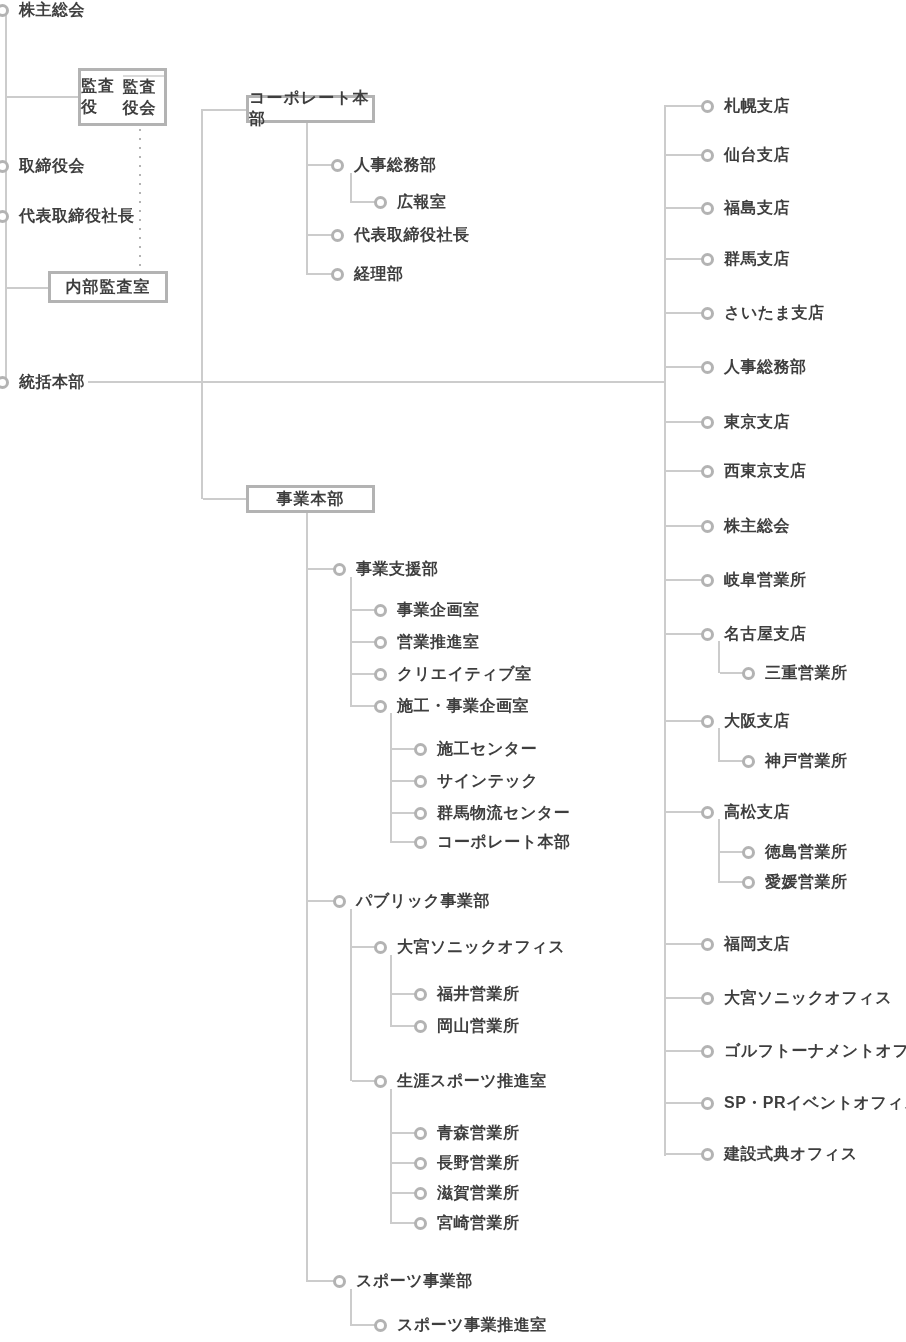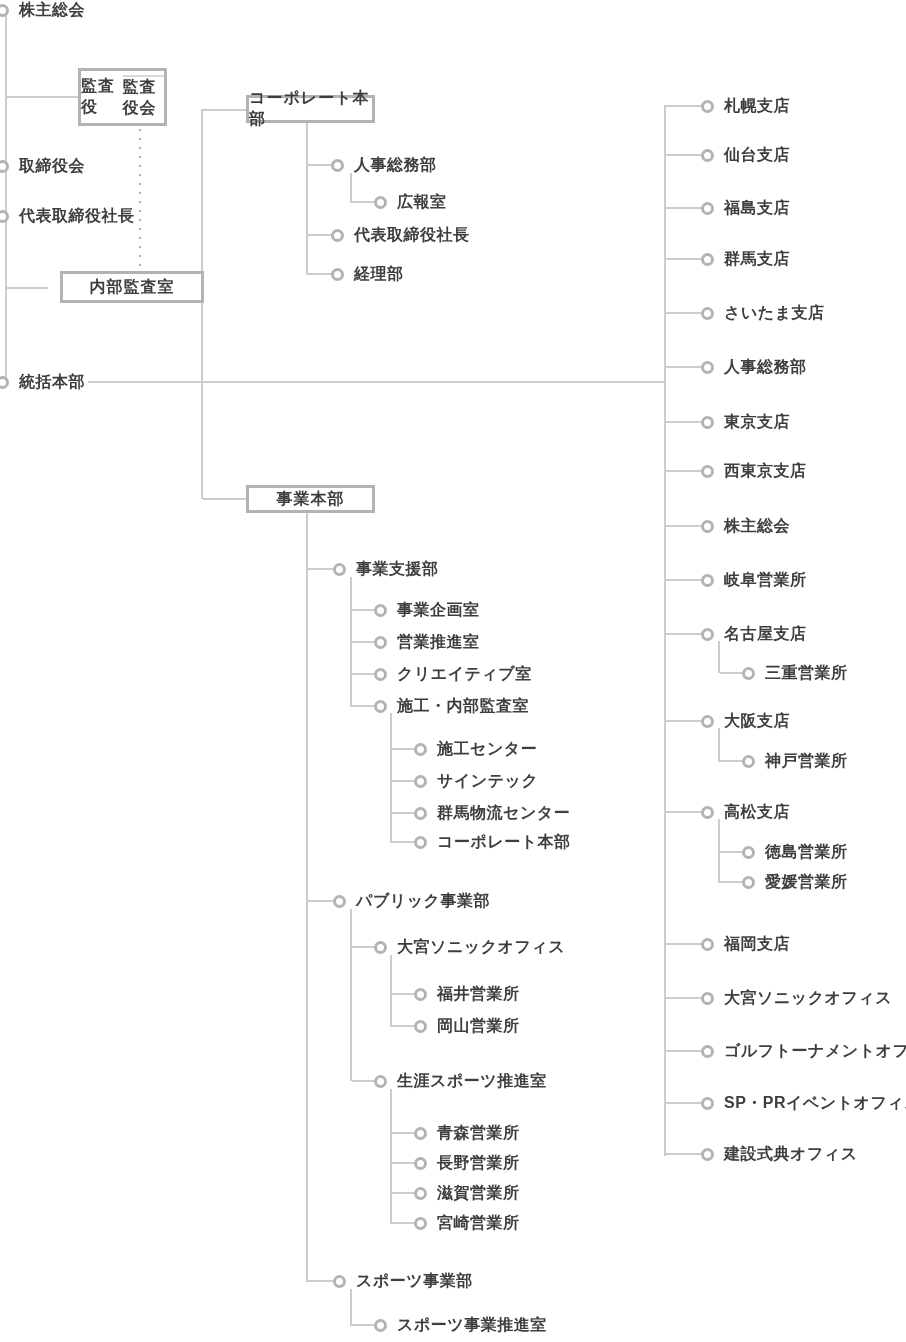--- a/index.html
+++ b/index.html
@@ -93,21 +93,21 @@
   <i class="h" style="left:666px;top:943px;width:36px"></i>
   <i class="h" style="left:666px;top:997px;width:36px"></i>
   <i class="h" style="left:666px;top:1050px;width:36px"></i>
   <i class="h" style="left:666px;top:1102px;width:36px"></i>
   <i class="h" style="left:666px;top:1153px;width:36px"></i>
 
   <div class="bx bx2" style="left:78px;top:68px;width:89px;height:58px">
     <div class="row">監査役</div>
     <div class="row">監査役会</div>
   </div>
-  <div class="bx" style="left:60px;top:271px;width:144px;height:32px">内部監査室</div>
+  <div class="bx" style="left:48px;top:271px;width:120px;height:32px">内部監査室</div>
   <div class="bx" style="left:246px;top:95px;width:129px;height:28px">コーポレート本部</div>
   <div class="bx" style="left:246px;top:485px;width:129px;height:28px">事業本部</div>
 
   <div class="n" style="left:-4px;top:0px">
       <span class="d"></span>
       <span class="t">株主総会</span>
     </div>
   <div class="n" style="left:-4px;top:156px">
       <span class="d"></span>
       <span class="t">取締役会</span>
@@ -149,21 +149,21 @@
   <div class="n" style="left:374px;top:632px">
       <span class="d"></span>
       <span class="t">営業推進室</span>
     </div>
   <div class="n" style="left:374px;top:664px">
       <span class="d"></span>
       <span class="t">クリエイティブ室</span>
     </div>
   <div class="n" style="left:374px;top:696px">
       <span class="d"></span>
-      <span class="t">施工・内部監査室</span>
+      <span class="t">施工・事業企画室</span>
     </div>
   <div class="n" style="left:414px;top:739px">
       <span class="d"></span>
       <span class="t">施工センター</span>
     </div>
   <div class="n" style="left:414px;top:771px">
       <span class="d"></span>
       <span class="t">サインテック</span>
     </div>
   <div class="n" style="left:414px;top:803px">

